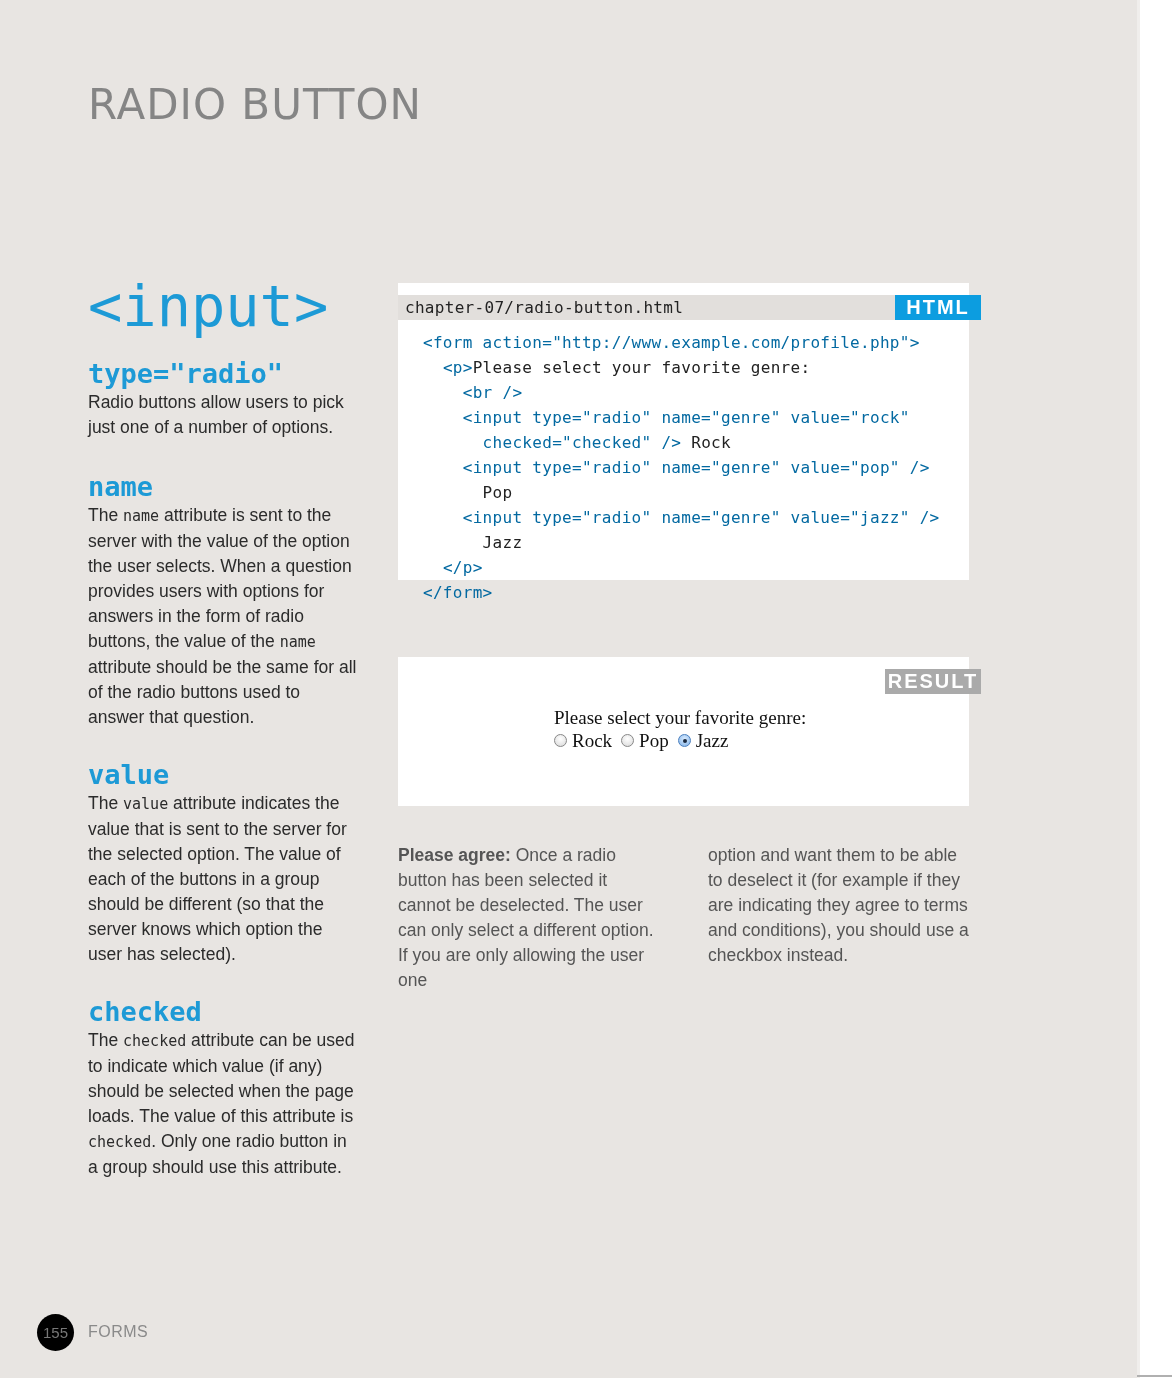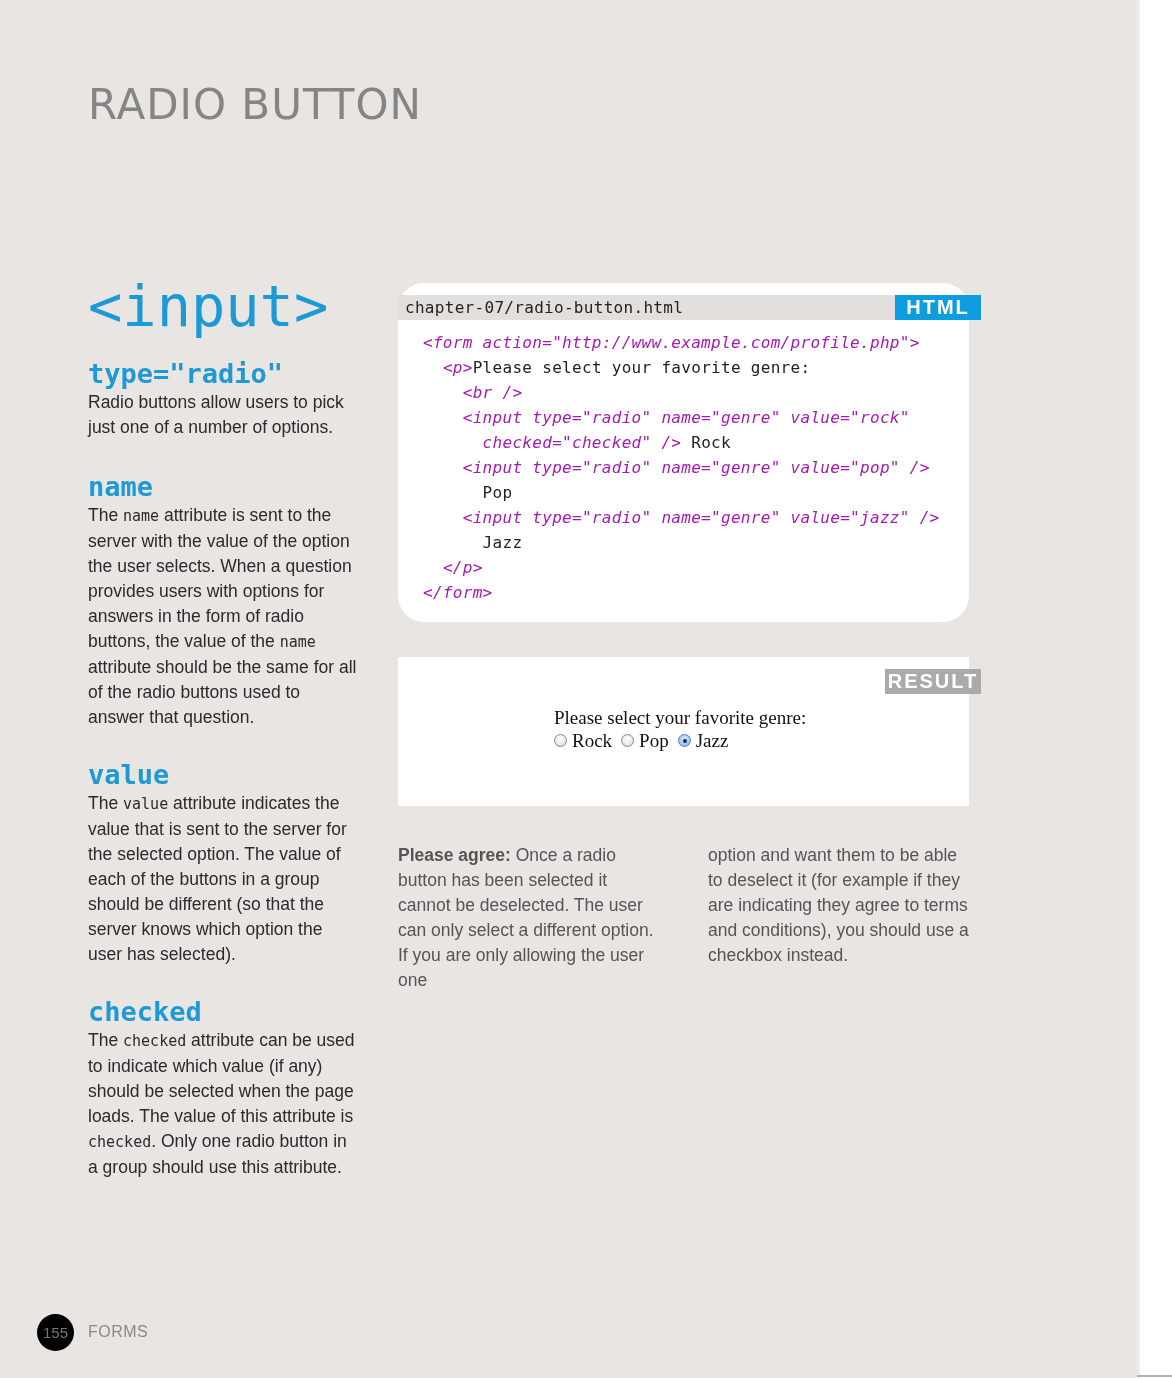--- a/index.html
+++ b/index.html
@@ -12,29 +12,29 @@
 
   .mono { font-family:"DejaVu Sans Mono", monospace; }
   .blue { color:#1d9ad6; }
 
   .side { position:absolute; left:88px; width:270px; }
   .element-tag { top:280px; font-size:57px; line-height:52px; }
   .attr-head { font-size:27px; line-height:32px; margin:0; }
   .attr-body { font-size:17.5px; line-height:25px; color:#2b2b2b; margin:0; }
   .attr-body code { font-family:"DejaVu Sans Mono", monospace; font-size:15px; }
 
-  .code-box { position:absolute; left:398px; top:283px; width:571px; height:339px; background:#ffffff;border-radius:26px; }
+  .code-box { position:absolute; left:398px; top:283px; width:571px; height:297px; background:#ffffff; }
   .code-header { position:absolute; left:0; top:12px; width:571px; height:25px; background:#e2dfdc; }
   .code-filename { position:absolute; left:7px; top:3px; font-size:16px; color:#222; letter-spacing:0.3px; }
   .badge { position:absolute; height:25px; color:#fff; font-weight:bold; font-size:20px; letter-spacing:2px; text-align:center; line-height:25px; font-family:"Liberation Sans", sans-serif; }
   .badge-html { left:895px; top:295px; width:86px; background:#0c9de0; }
   .badge-result { left:885px; top:669px; width:96px; background:#aaaaaa; }
 
   .code-lines { position:absolute; left:25px; top:47px; margin:0; font-family:"DejaVu Sans Mono", monospace; font-size:16px; line-height:25px; color:#222; white-space:pre; letter-spacing:0.3px; }
-  .code-lines .tag { color:#a21caf;font-style:italic; }
+  .code-lines .tag { color:#0369a1; }
 
   .result-box { position:absolute; left:398px; top:657px; width:571px; height:149px; background:#ffffff; }
   .result-content { position:absolute; left:156px; top:49px; font-family:"Liberation Serif", serif; font-size:19px; line-height:23px; color:#111; }
   .radio-row { display:flex; align-items:center; gap:5px; }
   .radio { width:13px; height:13px; border-radius:50%; border:1px solid #888; background:radial-gradient(circle at 50% 35%, #ffffff, #d8d8d8); display:inline-block; position:relative; box-sizing:border-box; }
   .radio.checked { border-color:#4a7fbf; background:radial-gradient(circle at 50% 35%, #d8ebff, #7fb0e6); }
   .radio.checked::after { content:""; position:absolute; left:4px; top:4px; width:4px; height:4px; border-radius:50%; background:#1a2a40; }
   .radio-label { margin-right:4px; }
 
   .note-col { position:absolute; top:843px; width:265px; font-size:17.5px; line-height:25px; color:#555; margin:0; }

